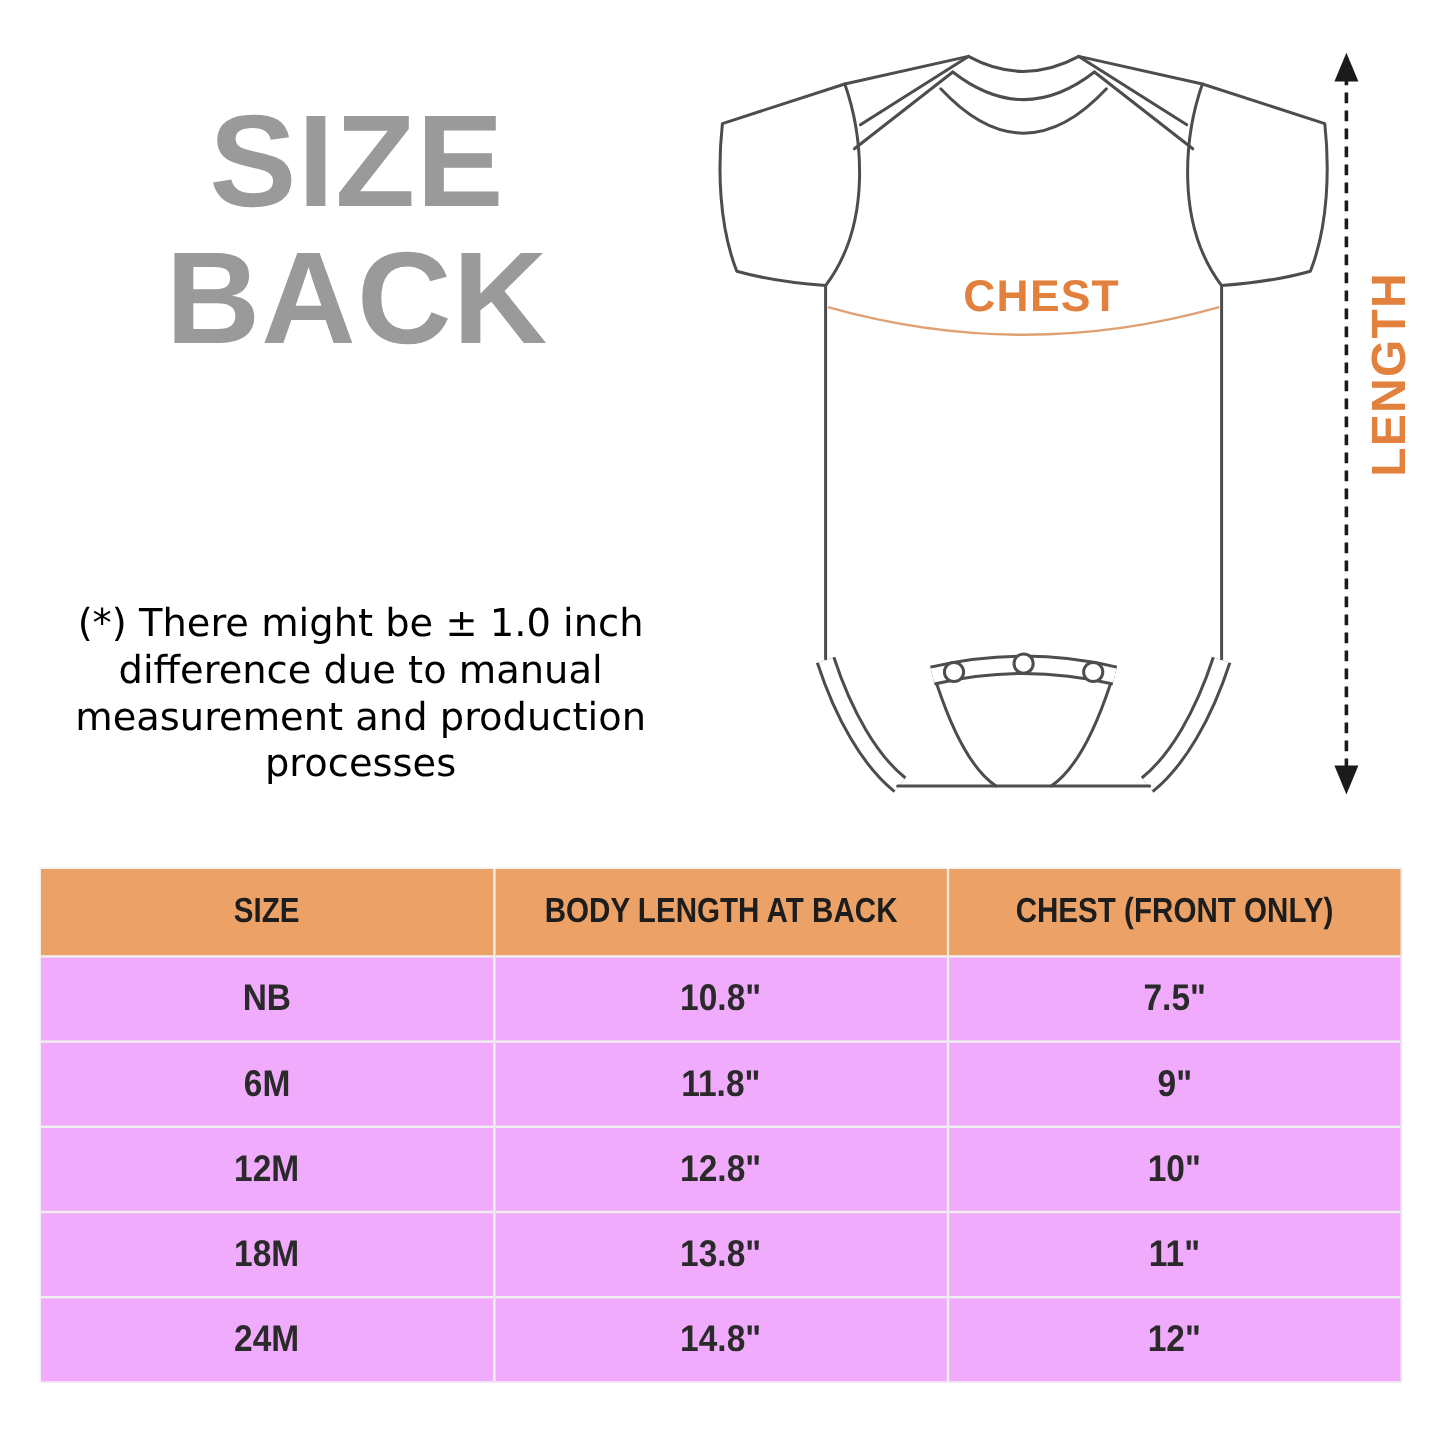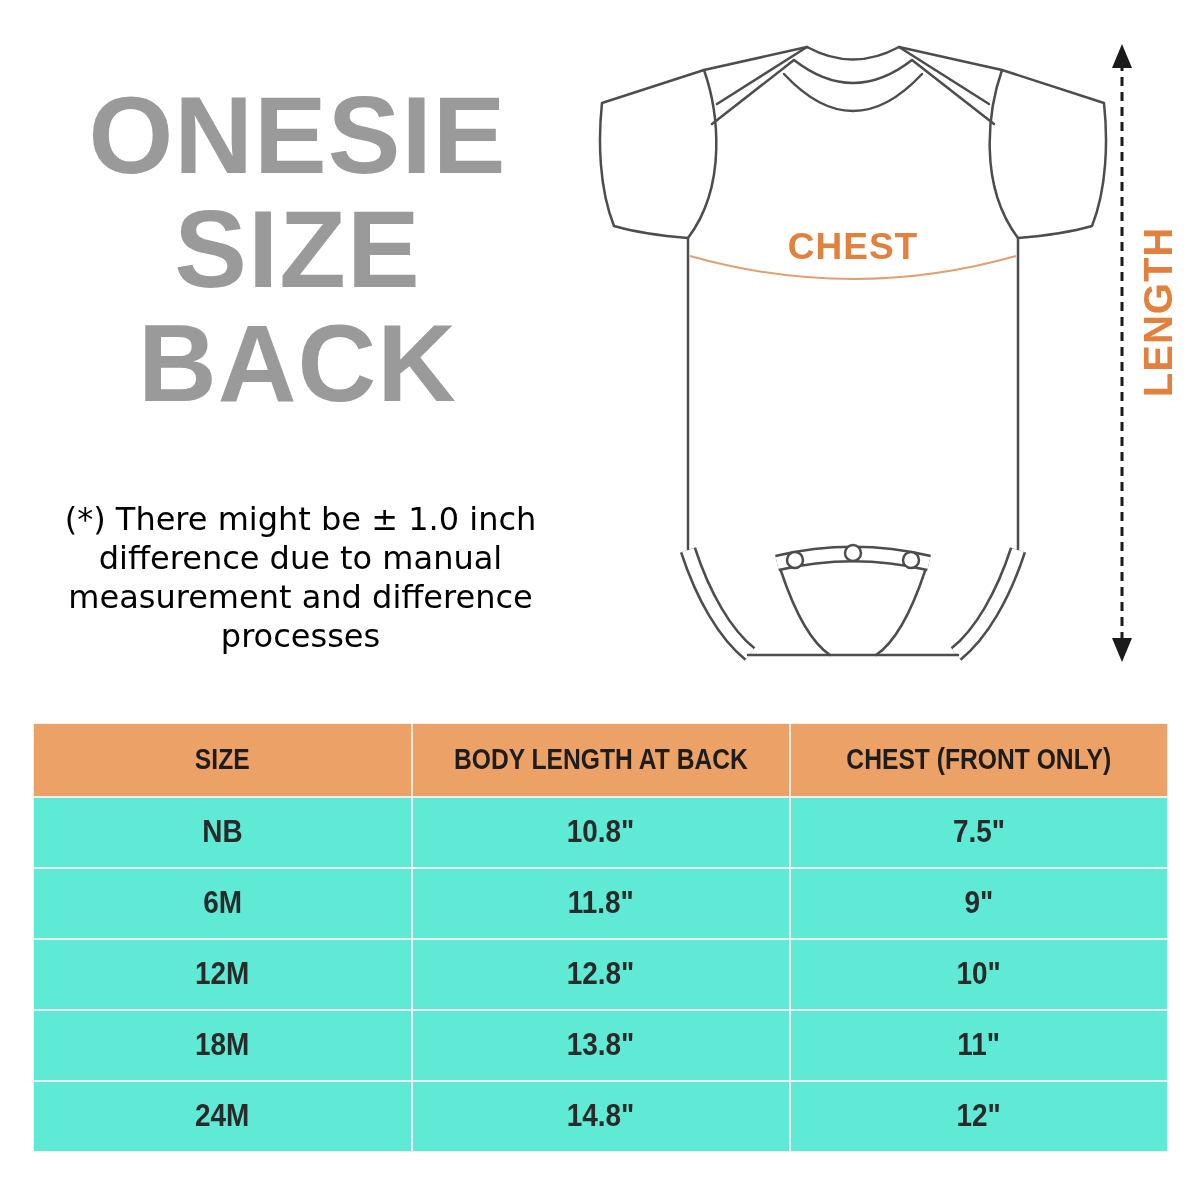--- a/index.html
+++ b/index.html
@@ -40,21 +40,21 @@
   .diagram-svg{position:absolute;left:580px;top:25px;width:620px;height:650px;}
   .ln{fill:none;stroke:var(--line_dark);stroke-width:2.5;stroke-linejoin:round;stroke-linecap:round;}
   .band-dark{fill:none;stroke:var(--line_dark);stroke-width:17;stroke-linecap:butt;}
   .band-white{fill:none;stroke:#ffffff;stroke-width:12;stroke-linecap:butt;}
   .snap{fill:#ffffff;stroke:var(--line_dark);stroke-width:2.5;}
   .chest-arc{fill:none;stroke:var(--arc_orange);stroke-width:2;}
   .arrow-line{fill:none;stroke:#1b1b1b;stroke-width:3;stroke-dasharray:9 6;}
   .arrow-head{fill:#1b1b1b;stroke:none;}
 
   .chest-label{
-    position:absolute;left:733px;top:226px;width:240px;
+    position:absolute;left:748px;top:226px;width:240px;
     text-align:center;color:var(--accent);
     font-size:37px;font-weight:700;letter-spacing:1px;
   }
   .length-label{
     position:absolute;left:1038px;top:290px;width:240px;height:44px;
     transform:rotate(-90deg);
     text-align:center;color:var(--accent);
     font-size:40px;font-weight:700;letter-spacing:1px;line-height:44px;
   }
 
@@ -64,42 +64,41 @@
     border-collapse:collapse;table-layout:fixed;
     border:1px solid var(--grid_line);
   }
   .size-table th{
     background:var(--header_bg);height:73px;
     font-size:29px;color:#1d1d1d;font-weight:700;text-align:center;
   }
   .size-table th + th{border-left:2px solid rgba(255,255,255,.75);text-align:center;}
   .size-table td{
     height:71px;text-align:center;color:var(--text_dark);
-    font-size:31px;font-weight:700;background:#5eead4;
+    font-size:31px;font-weight:700;background:#f0abfc;
   }
   .size-table td + td{border-left:2px solid var(--grid_line);}
   .size-table tbody tr{border-top:2px solid var(--grid_line);}
   .cond{display:inline-block;transform:scaleX(.85);transform-origin:center;}
   .cond-cell{display:inline-block;transform:scaleX(.9);transform-origin:center;}
 </style>
 </head>
 <body>
 
 <div class="page">
 
   <div class="title-block">
-    <div>ONESIE</div>
     <div>SIZE</div>
     <div>BACK</div>
   </div>
 
   <div class="disclaimer">
     <div>(*) There might be ± 1.0 inch</div>
     <div>difference due to manual</div>
-    <div>measurement and difference</div>
+    <div>measurement and production</div>
     <div>processes</div>
   </div>
 
   <svg class="diagram-svg" viewBox="580 25 620 650">
 
     <g>
       <path class="band-dark" d="M 688,550 C 703,596 725,634 750,654"></path>
       <path class="band-dark" d="M 1018,550 C 1003,596 981,634 956,654"></path>
       <path class="band-dark" d="M 777,563 Q 853,545 929,563"></path>
       <path class="band-white" d="M 688,550 C 703,596 725,634 750,654"></path>

